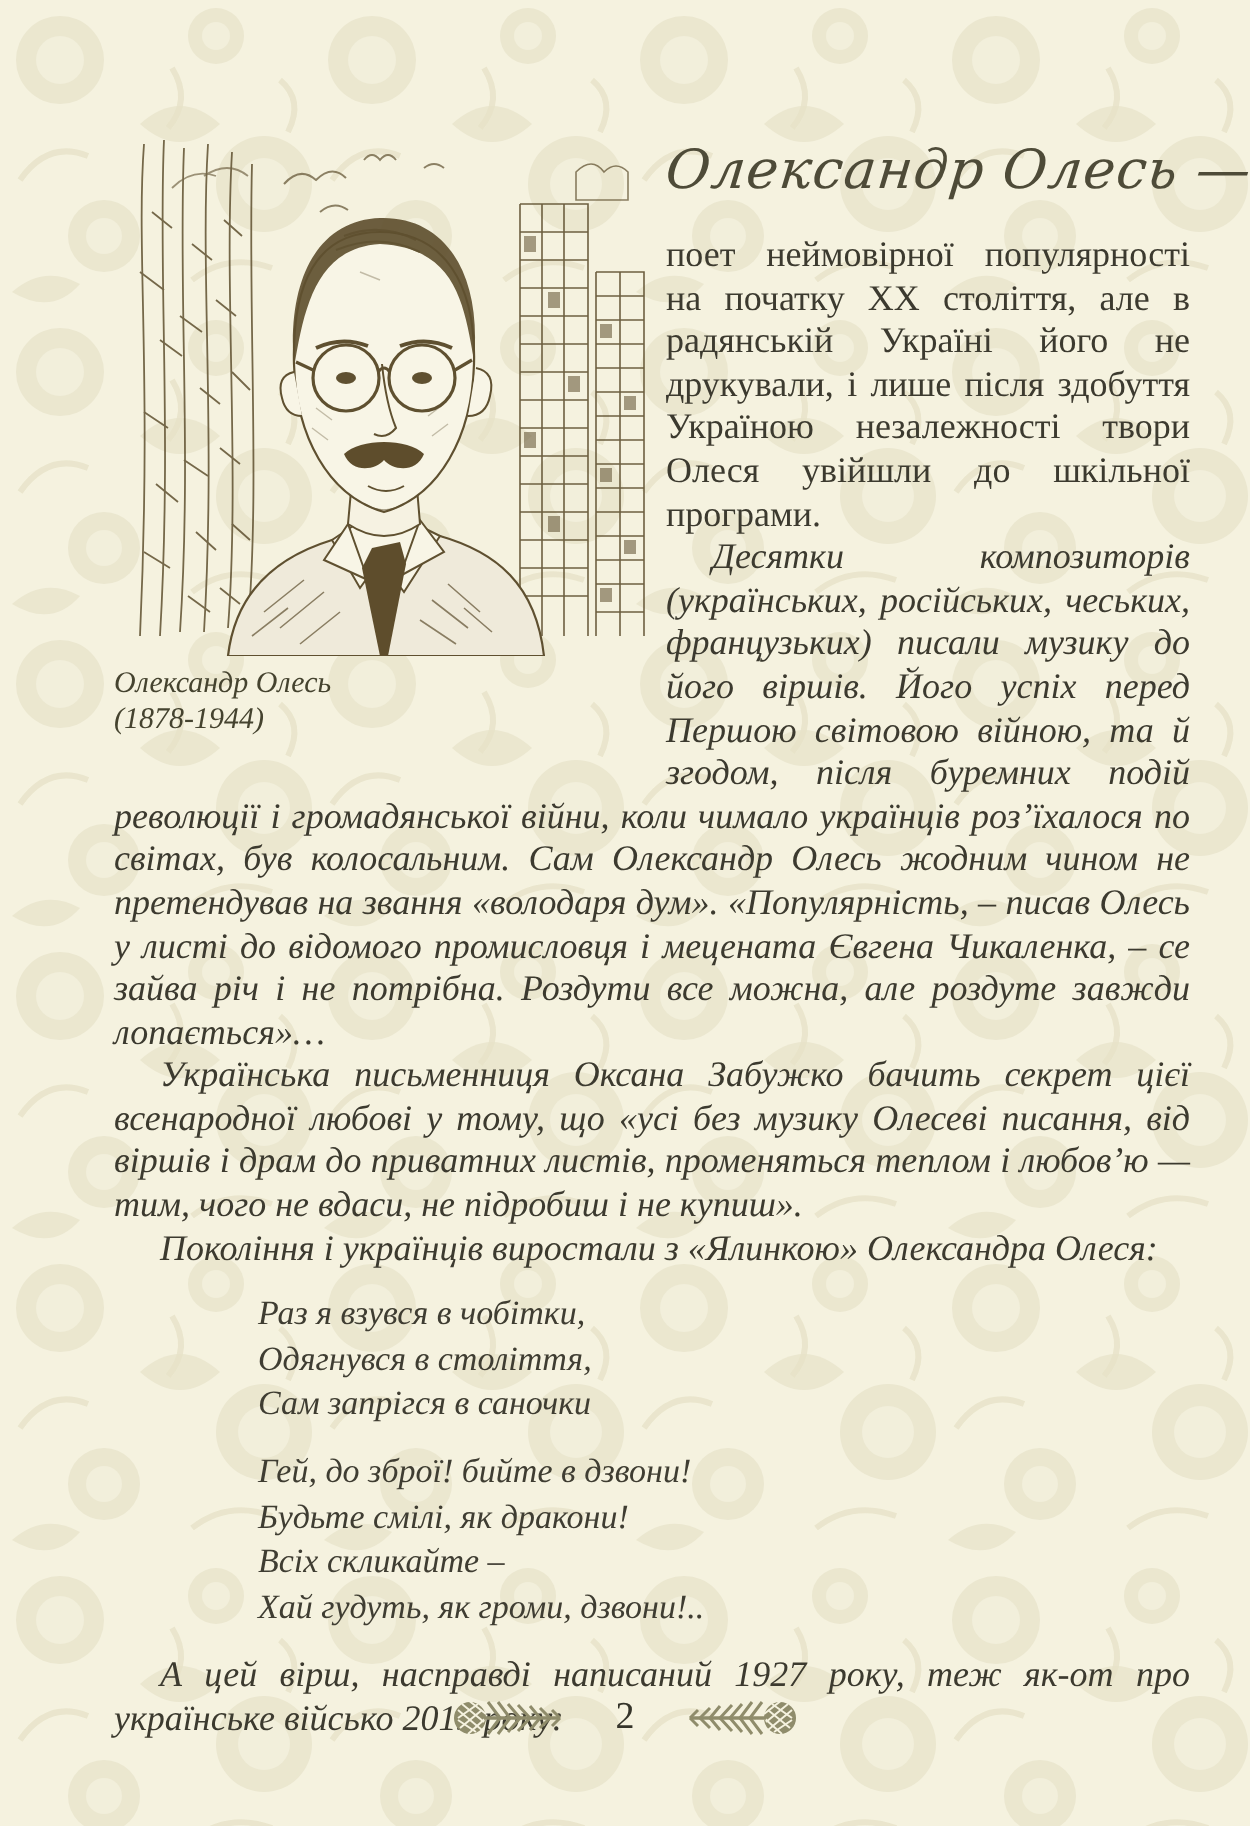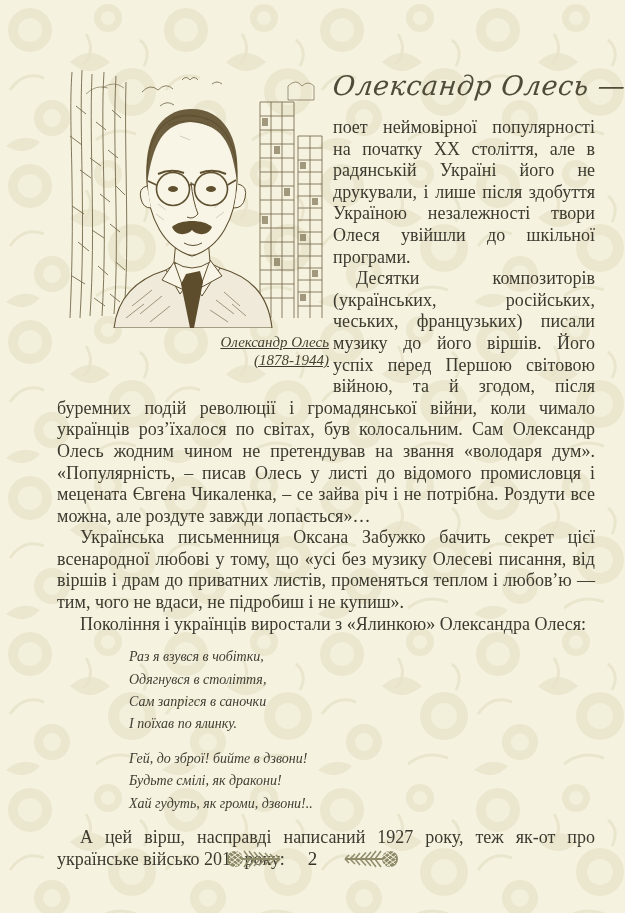--- a/index.html
+++ b/index.html
@@ -5,36 +5,36 @@
   html,body { margin:0; padding:0; background:#d8d5c4; }
   .page {
     position:relative; width:625px; height:913px; margin:0 auto;
     background:#f5f2df; overflow:hidden;
     font-family:"Liberation Serif","DejaVu Serif",serif;
     color:#3c3a2f;
   }
   .pattern-layer { position:absolute; inset:0; z-index:0; }
   .content { position:relative; z-index:1; padding:64px 30px 0 57px; }
 
-  .portrait-figure { float:left; width:272px; margin:2px 4px 8px 0; text-align:right;text-decoration:underline; }
+  .portrait-figure { float:left; width:272px; margin:2px 4px 8px 0; text-align:left; }
   .portrait-svg { display:block; width:266px; height:262px; margin:0 auto; }
   .portrait-caption { margin-top:5px; font-style:italic; font-size:15px; line-height:18px; color:#45432f; }
 
   .script-title {
     margin:6px 0 16px 0; font-weight:normal;
     font-family:"DejaVu Serif",serif; font-style:italic;
     font-size:27px; letter-spacing:0.5px; color:#4e4b38;
     text-align:center; white-space:nowrap; transform:skewX(-6deg);
   }
 
   .para { margin:0; font-size:18px; line-height:21.6px; text-align:justify; }
-  .para.indent { text-indent:23px; }
+  .para.indent { text-indent:23px;font-style:italic; }
 
   .poem { margin:11px 0 12px 72px; font-style:italic; color:#3f3d32; }
-  .poem-line { font-size:14px; line-height:22.4px; }
+  .poem-line { font-size:17px; line-height:22.4px; }
 
   .footer {
     position:absolute; left:0; right:0; bottom:42px; z-index:1;
     display:flex; justify-content:center; align-items:center; gap:26px;
   }
   .page-number { font-size:19px; color:#35342a; }
   .ornament { width:56px; height:24px; display:block; }
   .ornament.flip { transform:scaleX(-1); }
 </style>
 </head>
@@ -166,27 +166,27 @@
 
     <p class="para">поет неймовірної популярності на початку ХХ століття, але в радянській Україні його не друкували, і лише після здобуття Україною незалежності твори Олеся увійшли до шкільної програми.</p>
     <p class="para indent">Десятки композиторів (українських, російських, чеських, французьких) писали музику до його віршів. Його успіх перед Першою світовою війною, та й згодом, після буремних подій революції і громадянської війни, коли чимало українців роз’їхалося по світах, був колосальним. Сам Олександр Олесь жодним чином не претендував на звання «володаря дум». «Популярність, – писав Олесь у листі до відомого промисловця і мецената Євгена Чикаленка, – се зайва річ і не потрібна. Роздути все можна, але роздуте завжди лопається»…</p>
     <p class="para indent">Українська письменниця Оксана Забужко бачить секрет цієї всенародної любові у тому, що «усі без музику Олесеві писання, від віршів і драм до приватних листів, променяться теплом і любов’ю — тим, чого не вдаси, не підробиш і не купиш».</p>
     <p class="para indent">Покоління і українців виростали з «Ялинкою» Олександра Олеся:</p>
 
     <div class="poem">
       <div class="poem-line">Раз я взувся в чобітки,</div>
       <div class="poem-line">Одягнувся в століття,</div>
       <div class="poem-line">Сам запрігся в саночки</div>
-      <div class="poem-line">І поїхав по ялинку.</div>
     </div>
 
 
     <div class="poem">
       <div class="poem-line">Гей, до зброї! бийте в дзвони!</div>
       <div class="poem-line">Будьте смілі, як дракони!</div>
+      <div class="poem-line">Всіх скликайте –</div>
       <div class="poem-line">Хай гудуть, як громи, дзвони!..</div>
     </div>
 
     <p class="para indent">А цей вірш, насправді написаний 1927 року, теж як-от про українське військо 2015 року:</p>
 
   </div>
 
   <div class="footer">
     <svg class="ornament" viewBox="0 0 56 24" xmlns="http://www.w3.org/2000/svg">
       <circle cx="9" cy="12" r="8" fill="#8f8c6b"></circle>

